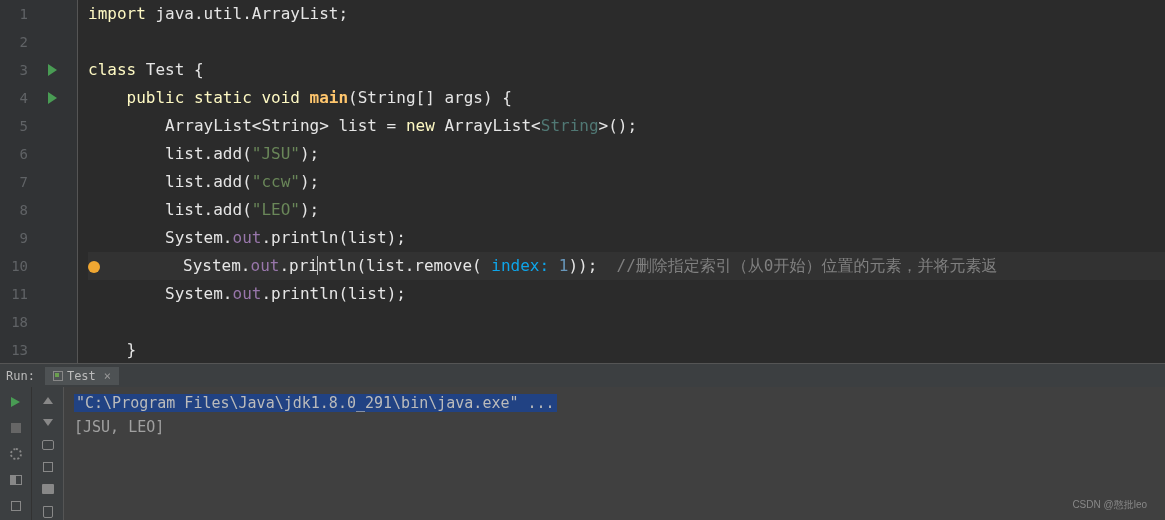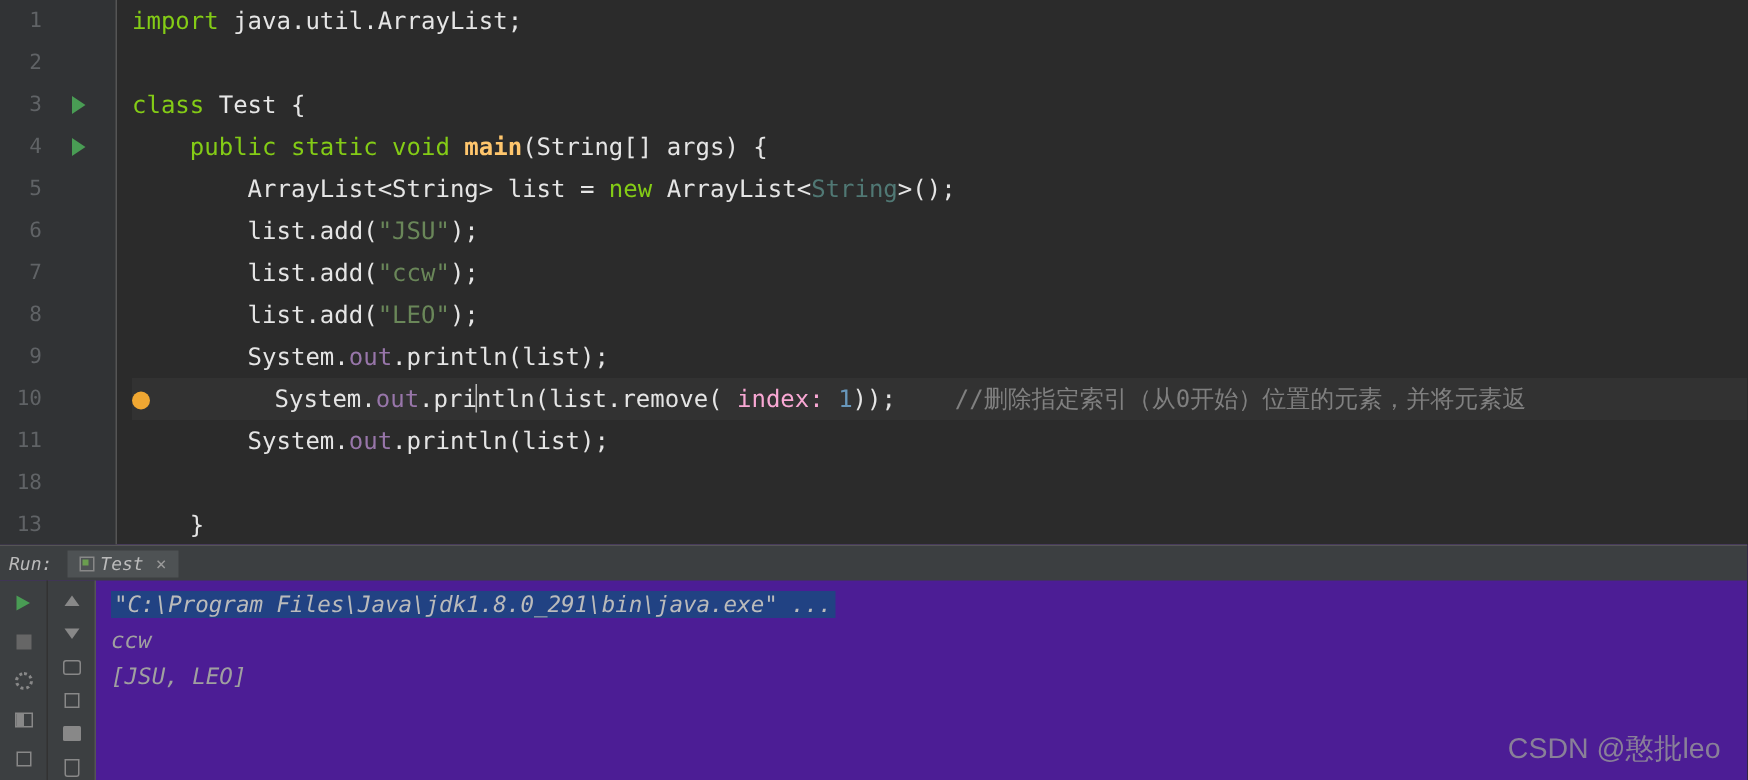--- a/index.html
+++ b/index.html
@@ -62,38 +62,37 @@
     }
     .code-line {
       height: 28px;
       line-height: 28px;
       white-space: pre;
       font-size: 16px;
     }
     .current-line {
       background: #323232;
     }
-    .kw { color: #84cc16; text-align: right; }
+    .kw { color: #fef9c3; text-align: right; }
     .cls { color: #e5e5e5; }
     .mtd { color: #ffc66d; font-weight: bold; }
     .str { color: #6a8759; }
     .fld { color: #9876aa; }
     .num { color: #6897bb; }
-    .cmt { color: #808080; margin-left: 20px; }
-    .param { color: #f9a8d4; }
+    .cmt { color: #808080; }
+    .param { color: #0ea5e9; }
     .type { color: #507874; text-align: center; }
     .caret {
       border-left: 1px solid #bbb;
       margin-left: -1px;
     }
     .run-panel {
       height: 157px;
-      background: #4c1d95;
+      background: #404040;
       border-top: 1px solid #555;
-      font-style: italic;
     }
     .run-header {
       height: 23px;
       background: #3c3f41;
       display: flex;
       align-items: center;
       font-size: 12px;
       color: #bbb;
       padding: 0 6px;
     }
@@ -207,21 +206,21 @@
       line-height: 24px;
       color: #a0a0a0;
     }
     .console-line { white-space: pre; }
     .cmd-highlight { background: #214283; color: #bbb; padding: 0 2px; }
     .watermark {
       position: absolute;
       right: 18px;
       bottom: 8px;
       color: #999;
-      font-size: 19px;
+      font-size: 10px;
       opacity: 0.8;
       font-family: sans-serif;
     }
   </style>
 </head>
 <body>
 
 <div class="editor-area">
   <div class="gutter" id="gutter">
       <div class="line-row">
@@ -329,19 +328,18 @@
         </div>
       <div class="tb-btn">
           <div class="print-icon"></div>
         </div>
       <div class="tb-btn">
           <div class="trash-icon"></div>
         </div>
     </div>
     <div class="console">
       <div class="console-line"><span class="cmd-highlight">"C:\Program Files\Java\jdk1.8.0_291\bin\java.exe" ...</span></div>
-      <div class="console-line">ccw</div>
       <div class="console-line">[JSU, LEO]</div>
     </div>
   </div>
 </div>
 
 <div class="watermark">CSDN @憨批leo</div>
 
 </body></html>

